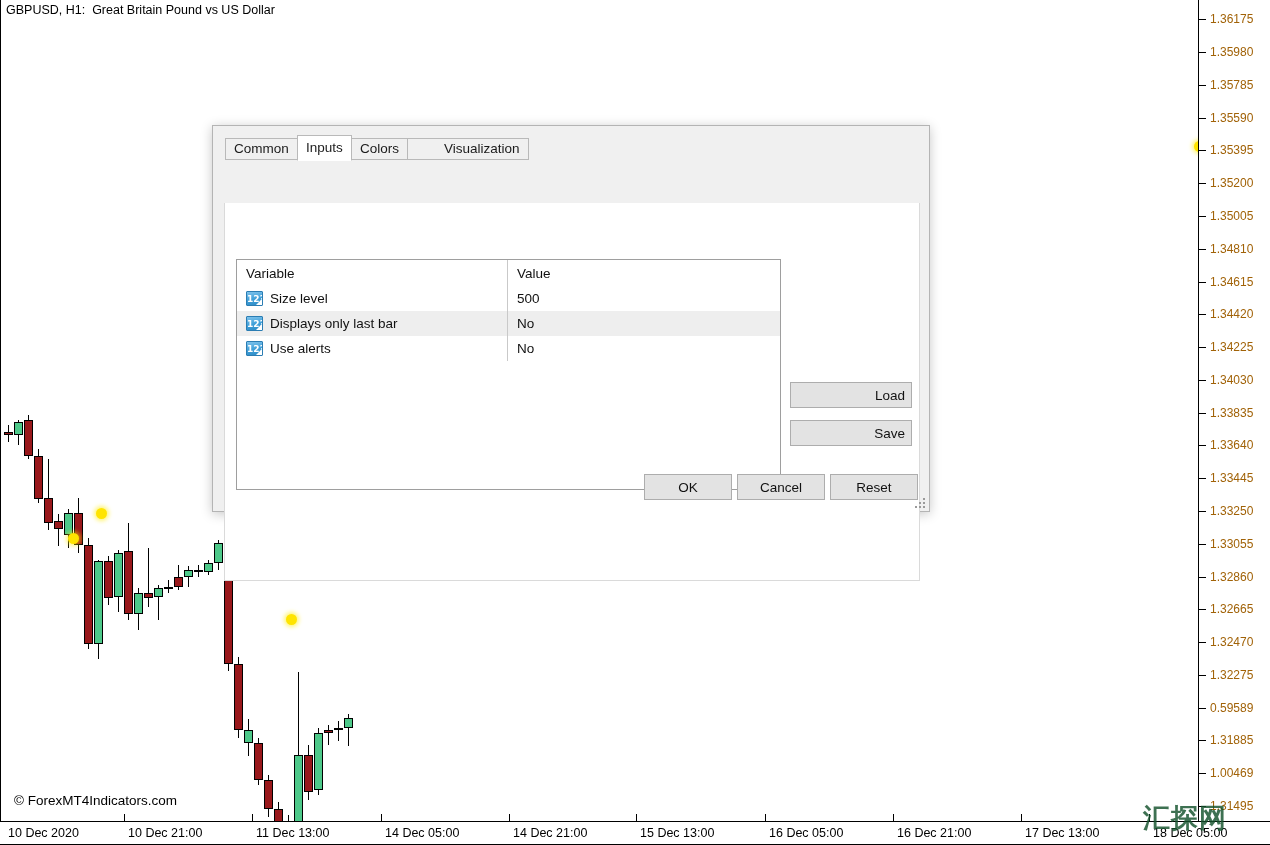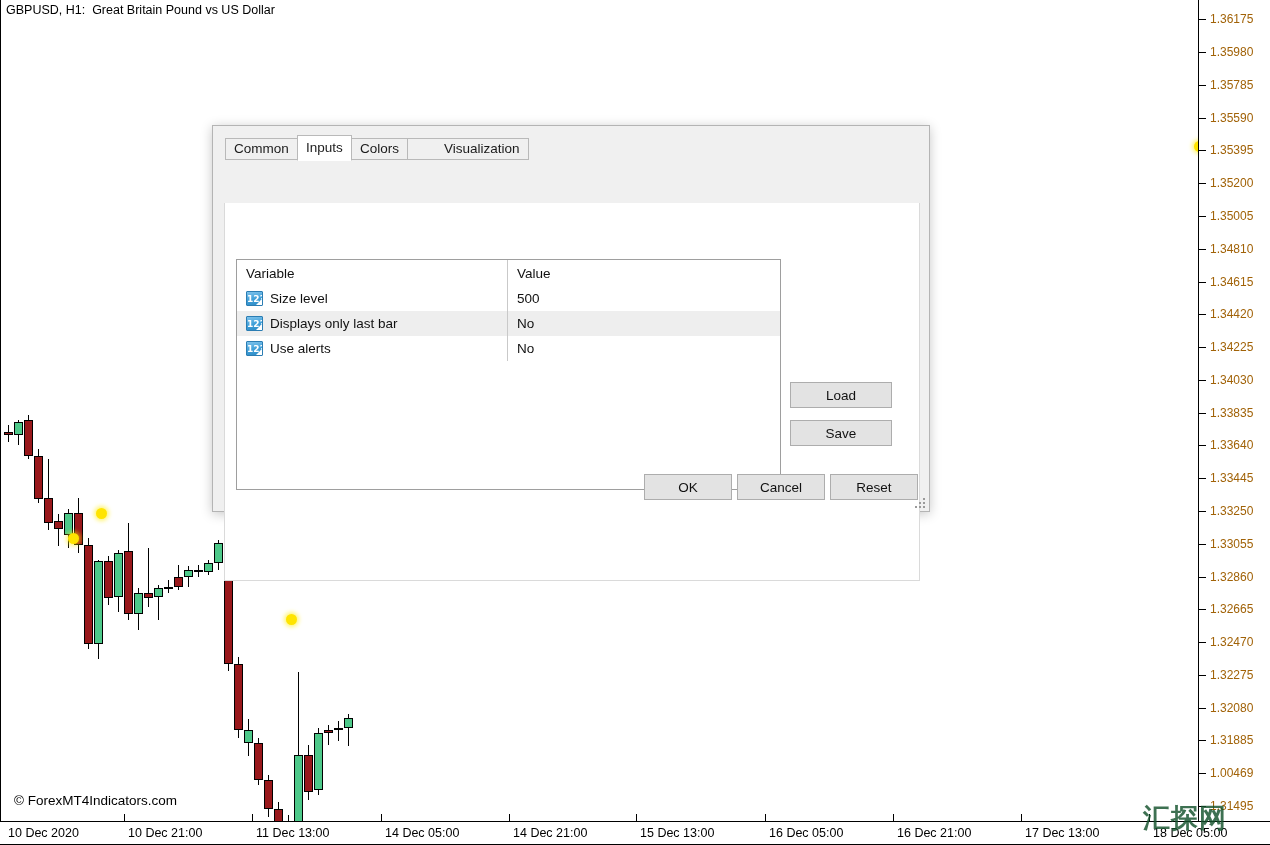--- a/index.html
+++ b/index.html
@@ -252,26 +252,27 @@
     content: "";
     position: absolute;
     right: 0; bottom: 0;
     border-width: 0 0 6px 6px;
     border-style: solid;
     border-color: transparent transparent #ffffff transparent;
   }
 
   .side-btn {
     position: absolute;
-    width: 102px; height: 26px;
+    width: 122px; height: 26px;
     background: #e3e3e3;
     border: 1px solid #adadad;
     font-size: 13.5px;
     color: #121212;
     cursor: default;
+    text-align: right;
   }
   .btn-load { left: 577px; top: 256px; }
   .btn-save { left: 577px; top: 294px; }
 
   .footer-btn {
     position: absolute;
     width: 88px; height: 26px;
     background: #e3e3e3;
     border: 1px solid #adadad;
     font-size: 13.5px;
@@ -418,21 +419,21 @@
       <div class="price-label" style="top: 543.798px;">1.33055</div>
       <div class="price-tick" style="top: 544px;"></div>
       <div class="price-label" style="top: 576.577px;">1.32860</div>
       <div class="price-tick" style="top: 577px;"></div>
       <div class="price-label" style="top: 609.356px;">1.32665</div>
       <div class="price-tick" style="top: 609px;"></div>
       <div class="price-label" style="top: 642.135px;">1.32470</div>
       <div class="price-tick" style="top: 642px;"></div>
       <div class="price-label" style="top: 674.914px;">1.32275</div>
       <div class="price-tick" style="top: 675px;"></div>
-      <div class="price-label" style="top: 707.693px;">1.32080</div>
+      <div class="price-label" style="top: 707.693px;">0.59589</div>
       <div class="price-tick" style="top: 708px;"></div>
       <div class="price-label" style="top: 740.472px;">1.31885</div>
       <div class="price-tick" style="top: 740px;"></div>
       <div class="price-label" style="top: 773.252px;">1.00469</div>
       <div class="price-tick" style="top: 773px;"></div>
       <div class="price-label" style="top: 806.031px;">1.31495</div>
       <div class="price-tick" style="top: 806px;"></div>
     </div>
   <div id="time-axis">
       <div class="time-label" style="left: 8px;">10 Dec 2020</div>

